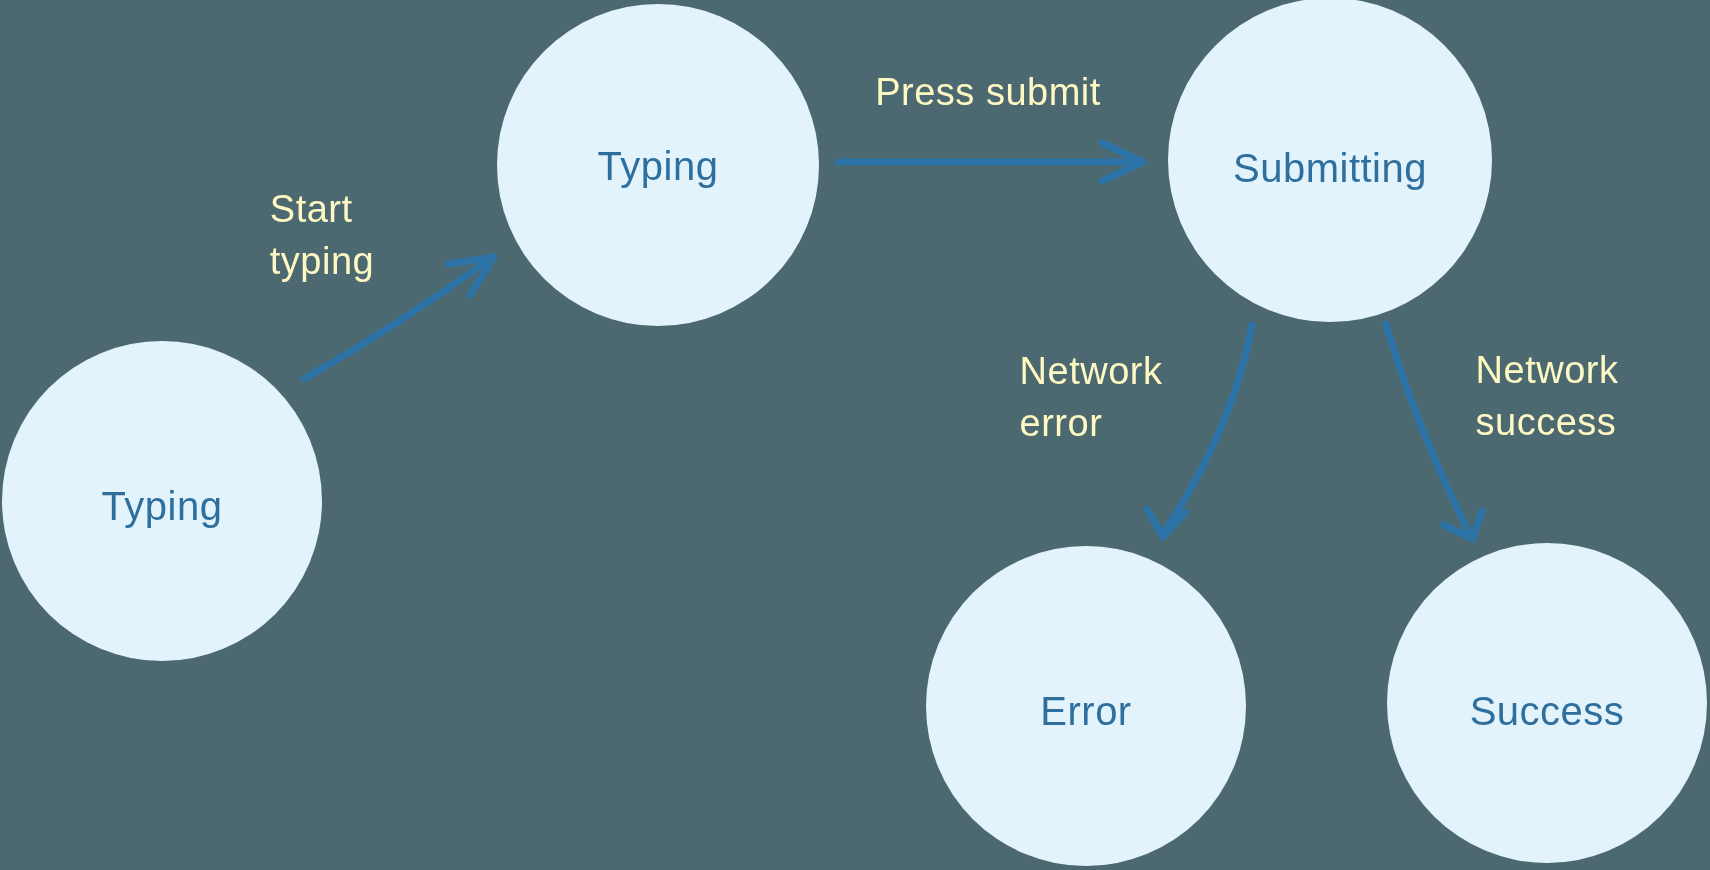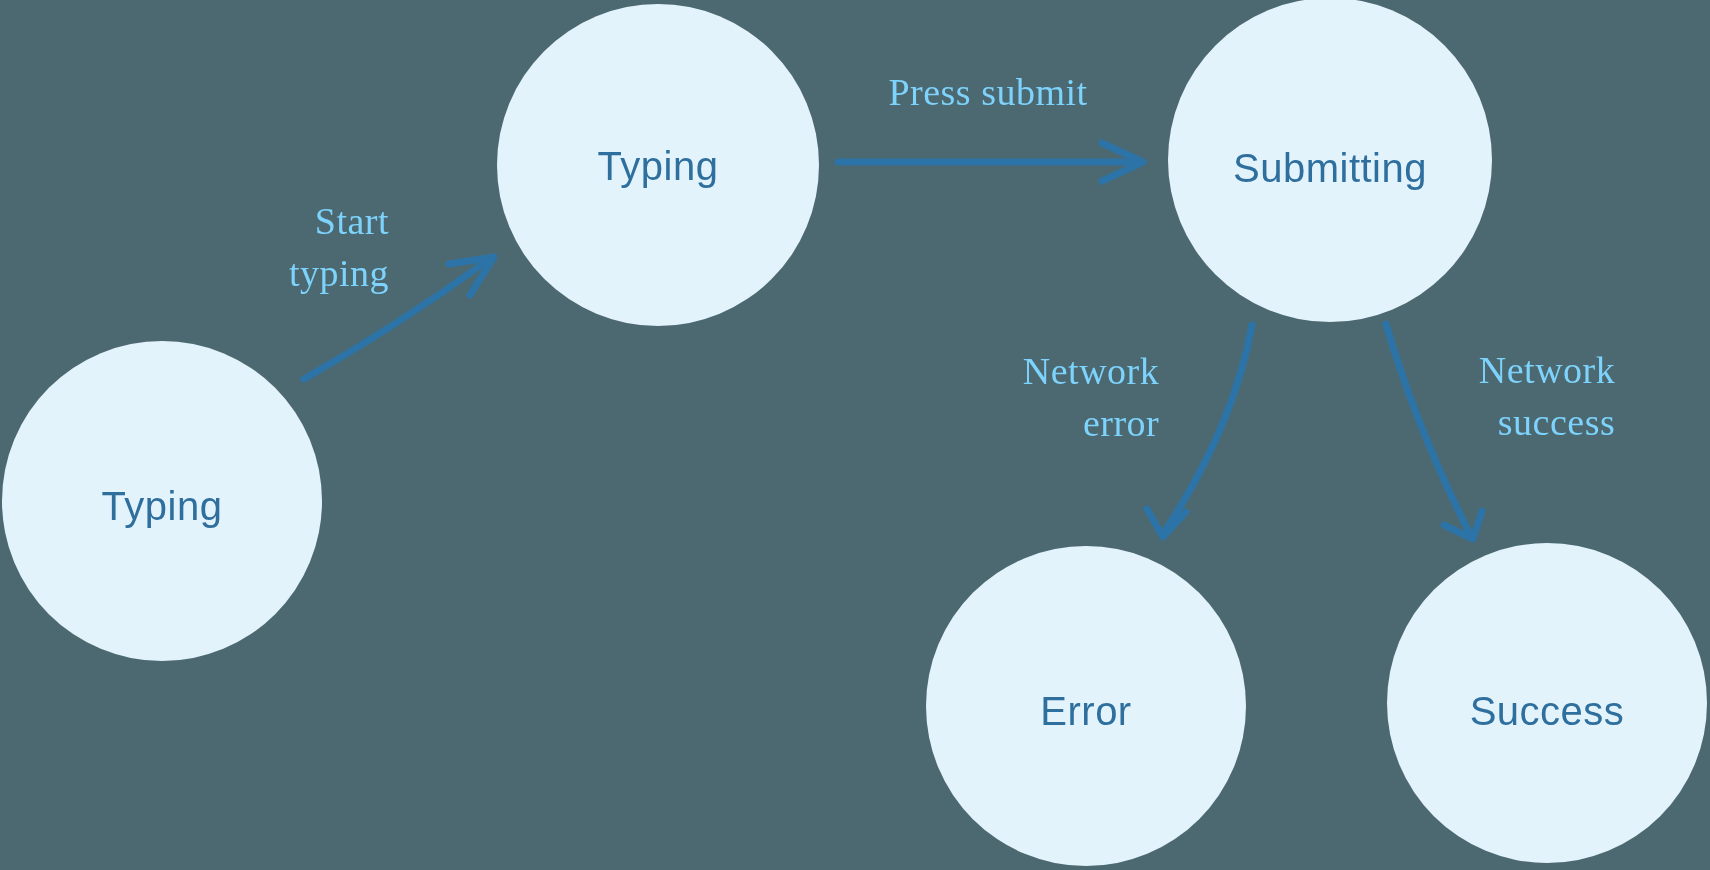--- a/index.html
+++ b/index.html
@@ -27,28 +27,27 @@
     transform: translate(-50%, -50%);
     color: #2E6F9E;
     font-size: 40px;
     font-weight: 500;
     letter-spacing: 0.5px;
     white-space: nowrap;
   }
   .edge-label {
     position: absolute;
     transform: translate(-50%, -50%);
-    color: #7dd3fc;
+    color: #fef9c3;
     font-size: 38px;
     font-weight: 500;
     letter-spacing: 0.5px;
     line-height: 52px;
-    text-align: right;
+    text-align: left;
     white-space: nowrap;
-    font-family: Liberation Serif, serif;
   }
   .edge-label span { display: block; }
 </style>
 </head>
 <body>
 
 <div class="stage">
 
   <svg width="1710" height="870" viewBox="0 0 1710 870">
 
@@ -81,21 +80,21 @@
       </g>
     </g>
   </svg>
 
   <div class="node-label" style="left:162px;  top:506px;">Typing</div>
   <div class="node-label" style="left:658px;  top:166px;">Typing</div>
   <div class="node-label" style="left:1330px; top:168px;">Submitting</div>
   <div class="node-label" style="left:1086px; top:711px;">Error</div>
   <div class="node-label" style="left:1547px; top:711px;">Success</div>
 
-  <div class="edge-label" style="left:339px; top:235px;margin-top:12px;">
+  <div class="edge-label" style="left:322px; top:235px;">
     <span>Start</span>
     <span>typing</span>
   </div>
 
   <div class="edge-label" style="left:988px; top:92px;">
     <span>Press submit</span>
   </div>
 
   <div class="edge-label" style="left:1091px; top:397px;">
     <span>Network</span>

